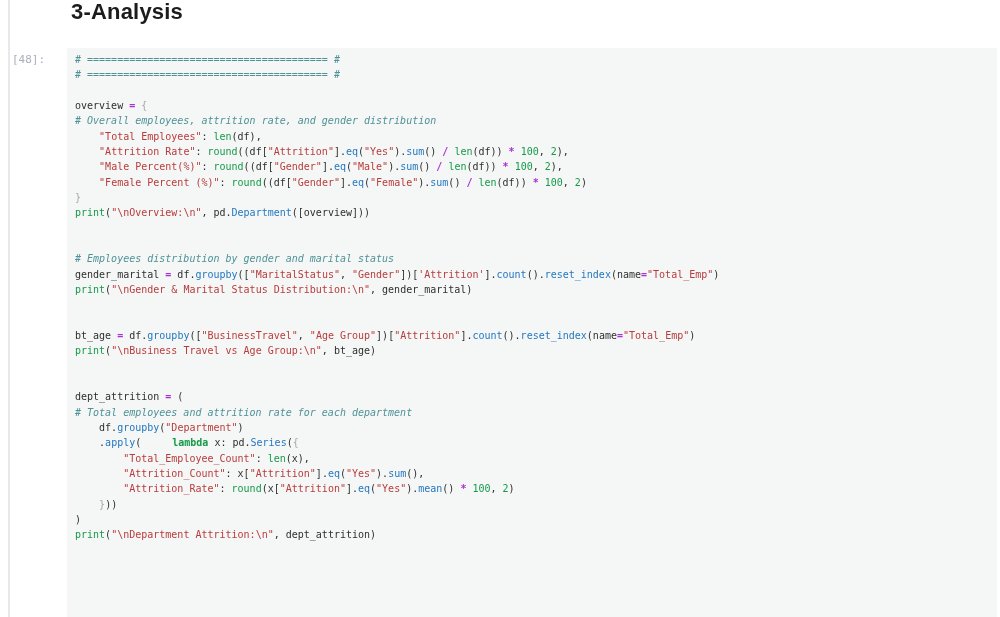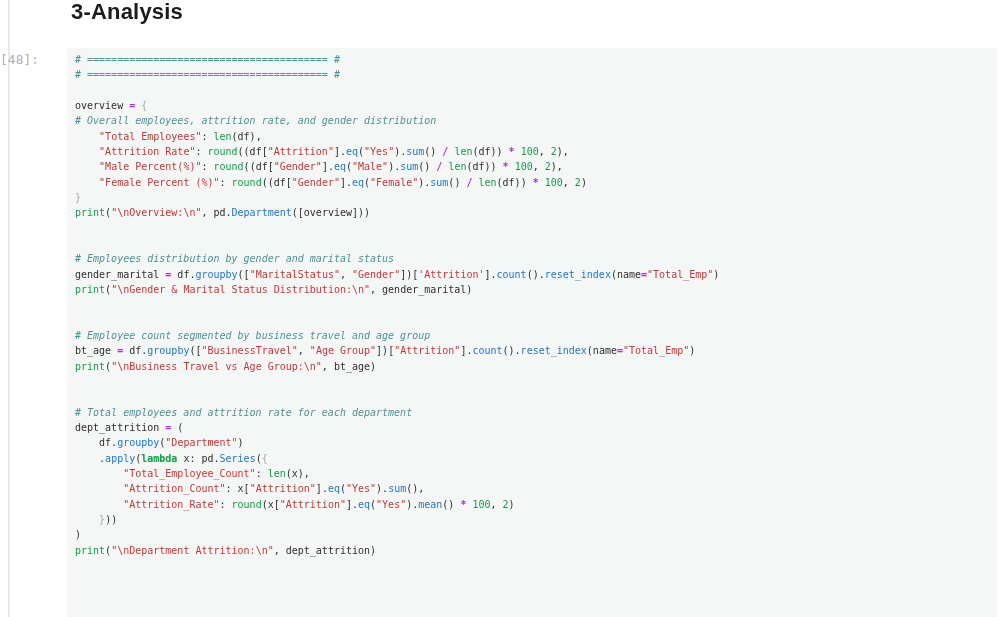--- a/index.html
+++ b/index.html
@@ -14,36 +14,36 @@
   .page-title{
     position:absolute;left:71px;top:-3px;margin:0;
     font-size:22px;line-height:30px;font-weight:700;
     color:var(--heading,#1c1c1c);letter-spacing:0.2px;
   }
   .cell{
     position:absolute;left:67px;top:48px;width:930px;height:569px;
     background:var(--cell_bg,#f5f6f6);
   }
   .prompt{
-    position:absolute;left:0;top:52px;width:57px;text-align:left;
-    font-family:"DejaVu Sans Mono",monospace;font-size:13px;
+    position:absolute;left:0;top:52px;width:57px;text-align:center;
+    font-family:"DejaVu Sans Mono",monospace;font-size:11px;
     line-height:15.33px;color:var(--prompt,#a9aebc);
   }
   .code-editor{
     position:absolute;left:0;top:0;right:0;bottom:0;
     padding:4px 8px;box-sizing:border-box;overflow:hidden;
     font-family:"DejaVu Sans Mono",monospace;font-size:10px;
   }
   .code-line{
     height:15.33px;line-height:15.33px;white-space:pre;
     color:var(--text,#2f2f2f);
   }
   .tok-c{color:var(--comment,#4f9296);font-style:italic;}
   .tok-s{color:var(--string,#b93c3c);}
-  .tok-k{color:var(--green,#169a4a);font-weight:bold;}
+  .tok-k{color:var(--green,#169a4a);font-weight:bold;margin-left:31px;}
   .tok-b{color:var(--green,#169a4a);}
   .tok-n{color:var(--green,#169a4a);}
   .tok-o{color:var(--operator,#ab32d6);font-weight:bold;}
   .tok-p{color:var(--property,#2478c0);}
   .tok-v{color:var(--text,#2f2f2f);}
   .tok-br{color:var(--brace,#a8a8a8);}
 </style>
 </head>
 <body>
 
@@ -66,27 +66,26 @@
       <div class="code-line"><span class="tok-v">    </span><span class="tok-s">"Female Percent (%)"</span><span class="tok-v">: </span><span class="tok-b">round</span><span class="tok-v">((df[</span><span class="tok-s">"Gender"</span><span class="tok-v">].</span><span class="tok-p">eq</span><span class="tok-v">(</span><span class="tok-s">"Female"</span><span class="tok-v">).</span><span class="tok-p">sum</span><span class="tok-v">() </span><span class="tok-o">/</span><span class="tok-v"> </span><span class="tok-b">len</span><span class="tok-v">(df)) </span><span class="tok-o">*</span><span class="tok-v"> </span><span class="tok-n">100</span><span class="tok-v">, </span><span class="tok-n">2</span><span class="tok-v">)</span></div>
       <div class="code-line"><span class="tok-br">}</span></div>
       <div class="code-line"><span class="tok-b">print</span><span class="tok-v">(</span><span class="tok-s">"\nOverview:\n"</span><span class="tok-v">, pd.</span><span class="tok-p">Department</span><span class="tok-v">([overview]))</span></div>
       <div class="code-line"></div>
       <div class="code-line"></div>
       <div class="code-line"><span class="tok-c"># Employees distribution by gender and marital status</span></div>
       <div class="code-line"><span class="tok-v">gender_marital </span><span class="tok-o">=</span><span class="tok-v"> df.</span><span class="tok-p">groupby</span><span class="tok-v">([</span><span class="tok-s">"MaritalStatus"</span><span class="tok-v">, </span><span class="tok-s">"Gender"</span><span class="tok-v">])[</span><span class="tok-s">'Attrition'</span><span class="tok-v">].</span><span class="tok-p">count</span><span class="tok-v">().</span><span class="tok-p">reset_index</span><span class="tok-v">(name</span><span class="tok-o">=</span><span class="tok-s">"Total_Emp"</span><span class="tok-v">)</span></div>
       <div class="code-line"><span class="tok-b">print</span><span class="tok-v">(</span><span class="tok-s">"\nGender &amp; Marital Status Distribution:\n"</span><span class="tok-v">, gender_marital)</span></div>
       <div class="code-line"></div>
       <div class="code-line"></div>
-      <div class="code-line"><span class="tok-c"># Employee count segmented by business travel and age group</span></div>
       <div class="code-line"><span class="tok-v">bt_age </span><span class="tok-o">=</span><span class="tok-v"> df.</span><span class="tok-p">groupby</span><span class="tok-v">([</span><span class="tok-s">"BusinessTravel"</span><span class="tok-v">, </span><span class="tok-s">"Age Group"</span><span class="tok-v">])[</span><span class="tok-s">"Attrition"</span><span class="tok-v">].</span><span class="tok-p">count</span><span class="tok-v">().</span><span class="tok-p">reset_index</span><span class="tok-v">(name</span><span class="tok-o">=</span><span class="tok-s">"Total_Emp"</span><span class="tok-v">)</span></div>
       <div class="code-line"><span class="tok-b">print</span><span class="tok-v">(</span><span class="tok-s">"\nBusiness Travel vs Age Group:\n"</span><span class="tok-v">, bt_age)</span></div>
       <div class="code-line"></div>
       <div class="code-line"></div>
+      <div class="code-line"><span class="tok-v">dept_attrition </span><span class="tok-o">=</span><span class="tok-v"> (</span></div>
       <div class="code-line"><span class="tok-c"># Total employees and attrition rate for each department</span></div>
-      <div class="code-line"><span class="tok-v">dept_attrition </span><span class="tok-o">=</span><span class="tok-v"> (</span></div>
       <div class="code-line"><span class="tok-v">    df.</span><span class="tok-p">groupby</span><span class="tok-v">(</span><span class="tok-s">"Department"</span><span class="tok-v">)</span></div>
       <div class="code-line"><span class="tok-v">    .</span><span class="tok-p">apply</span><span class="tok-v">(</span><span class="tok-k">lambda</span><span class="tok-v"> x: pd.</span><span class="tok-p">Series</span><span class="tok-v">(</span><span class="tok-br">{</span></div>
       <div class="code-line"><span class="tok-v">        </span><span class="tok-s">"Total_Employee_Count"</span><span class="tok-v">: </span><span class="tok-b">len</span><span class="tok-v">(x),</span></div>
       <div class="code-line"><span class="tok-v">        </span><span class="tok-s">"Attrition_Count"</span><span class="tok-v">: x[</span><span class="tok-s">"Attrition"</span><span class="tok-v">].</span><span class="tok-p">eq</span><span class="tok-v">(</span><span class="tok-s">"Yes"</span><span class="tok-v">).</span><span class="tok-p">sum</span><span class="tok-v">(),</span></div>
       <div class="code-line"><span class="tok-v">        </span><span class="tok-s">"Attrition_Rate"</span><span class="tok-v">: </span><span class="tok-b">round</span><span class="tok-v">(x[</span><span class="tok-s">"Attrition"</span><span class="tok-v">].</span><span class="tok-p">eq</span><span class="tok-v">(</span><span class="tok-s">"Yes"</span><span class="tok-v">).</span><span class="tok-p">mean</span><span class="tok-v">() </span><span class="tok-o">*</span><span class="tok-v"> </span><span class="tok-n">100</span><span class="tok-v">, </span><span class="tok-n">2</span><span class="tok-v">)</span></div>
       <div class="code-line"><span class="tok-v">    </span><span class="tok-br">}</span><span class="tok-v">))</span></div>
       <div class="code-line"><span class="tok-v">)</span></div>
       <div class="code-line"><span class="tok-b">print</span><span class="tok-v">(</span><span class="tok-s">"\nDepartment Attrition:\n"</span><span class="tok-v">, dept_attrition)</span></div>
     </div>
 </div>

